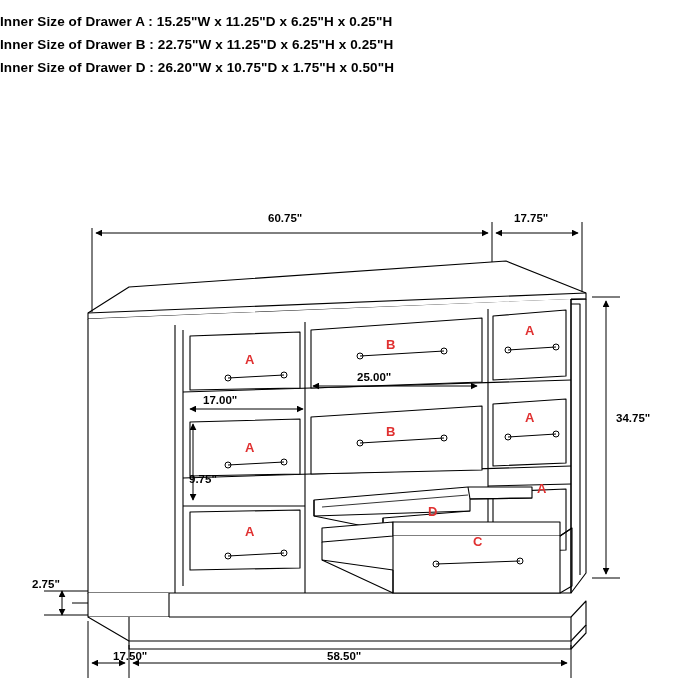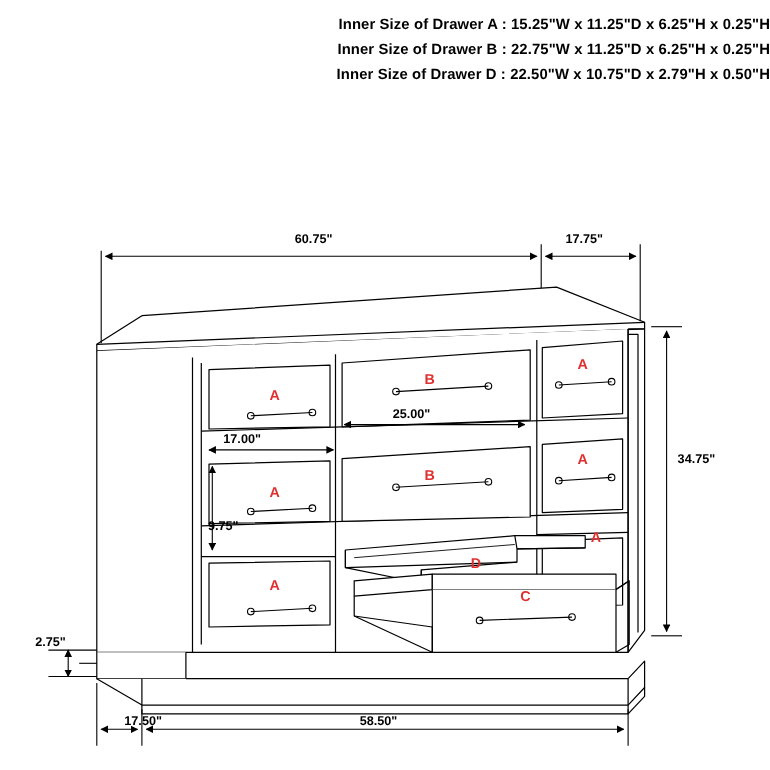--- a/index.html
+++ b/index.html
@@ -18,21 +18,21 @@
     position: absolute;
     left: 0; top: 0;
     width: 700px;
     height: 700px;
   }
   .spec-lines {
     position: absolute;
     left: 0;
     top: 10px;
     width: 700px;
-    text-align: right;
+    text-align: left;
   }
   .spec-line {
     font-size: 13.5px;
     font-weight: bold;
     color: #000000;
     line-height: 23px;
     letter-spacing: 0.1px;
     white-space: nowrap;
   }
   svg.diagram {
@@ -58,21 +58,21 @@
   }
 </style>
 </head>
 <body>
 
 <div id="stage">
 
   <div class="spec-lines">
     <div class="spec-line">Inner Size of Drawer A : 15.25"W x 11.25"D x 6.25"H x 0.25"H</div>
     <div class="spec-line">Inner Size of Drawer B : 22.75"W x 11.25"D x 6.25"H x 0.25"H</div>
-    <div class="spec-line">Inner Size of Drawer  D : 22.50"W x 10.75"D x 2.79"H x 0.50"H</div>
+    <div class="spec-line">Inner Size of Drawer  D : 26.20"W x 10.75"D x 1.75"H x 0.50"H</div>
   </div>
 
   <svg class="diagram" viewBox="0 0 700 700">
     <defs>
       <marker id="arr" viewBox="0 0 10 10" refX="9" refY="5" markerWidth="7" markerHeight="7" orient="auto-start-reverse">
         <path d="M 0 0 L 10 5 L 0 10 z" fill="#000"></path>
       </marker>
     </defs>
 
     <g stroke="#000" fill="none" stroke-width="1.1" stroke-linejoin="round">

